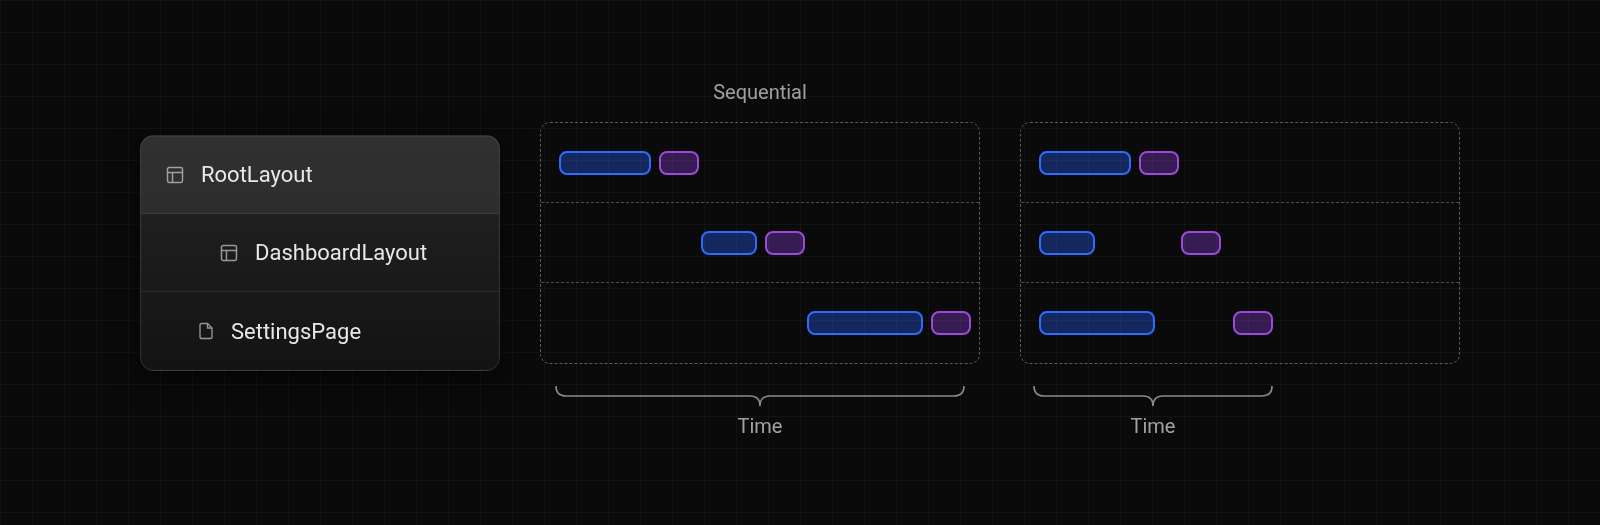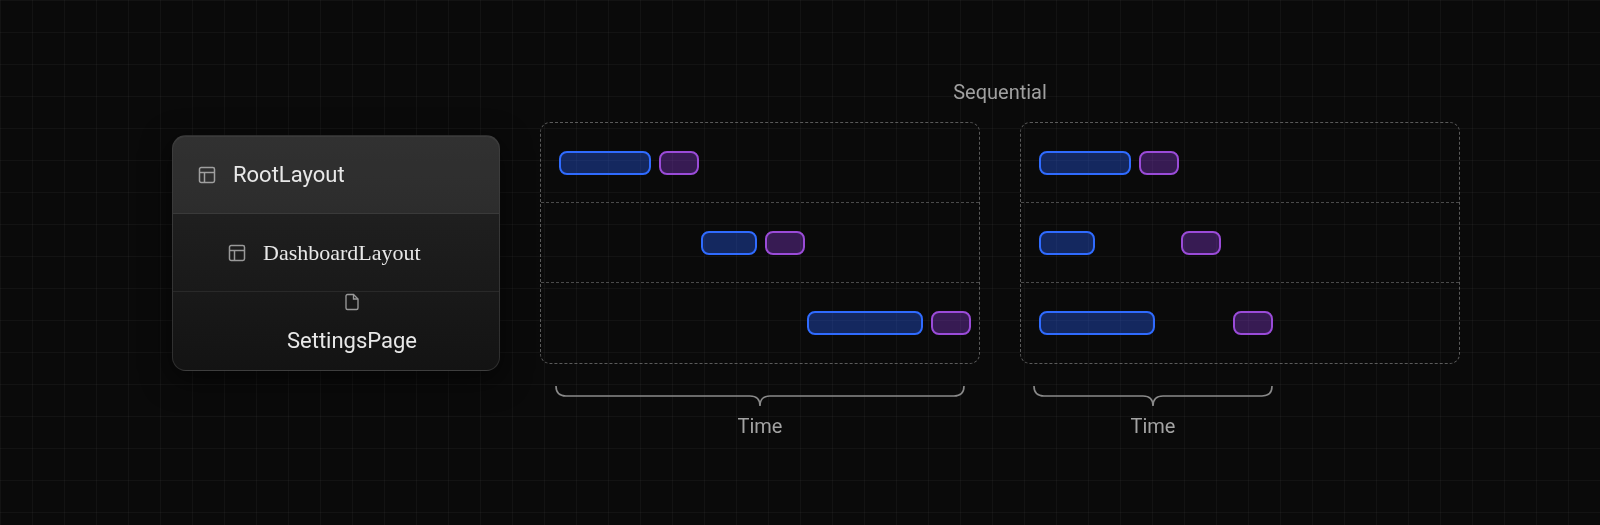--- a/index.html
+++ b/index.html
@@ -28,49 +28,48 @@
 
   
   .layer-card {
     width: 370px;
     background: linear-gradient(180deg, rgba(40,40,40,0.9), rgba(20,20,20,0.9));
     border: 1px solid rgba(255,255,255,0.12);
     border-radius: 14px;
     box-shadow: 0 8px 30px rgba(0,0,0,0.6), inset 0 1px 0 rgba(255,255,255,0.05);
     overflow: hidden;
     margin-top: 55px;
-    margin-left: 32px;
   }
   .layer-row {
     display: flex;
     align-items: center;
     height: 78px;
     padding: 0 24px;
     border-bottom: 1px solid rgba(255,255,255,0.07);
     font-size: 22px;
     color: #e8e8e8;
     gap: 16px;
   }
   .layer-row.lvl0 { background: rgba(255,255,255,0.06); }
-  .layer-row.lvl1 { padding-left: 54px; font-family: Liberation Serif, serif; }
-  .layer-row.lvl2 { padding-left: 56px; flex-direction: column; }
+  .layer-row.lvl1 { padding-left: 78px; }
+  .layer-row.lvl2 { padding-left: 56px; }
   .layer-row:last-child { border-bottom: none; }
   .layer-row .icon { flex-shrink: 0; opacity: 0.7; display: flex; }
 
   
   .timelines-wrap {
     flex: 1;
     display: flex;
     flex-direction: column;
     gap: 14px;
   }
   .headings-row {
     display: flex;
     gap: 40px;
-    justify-content: center;
+    justify-content: space-between;
     margin-bottom: 4px;
   }
   .headings-row .heading {
     font-size: 20px;
     color: #a0a0a0;
     text-align: center;
   }
   .headings-row .h-seq { width: 440px; }
   .headings-row .h-par { width: 440px; }
 

